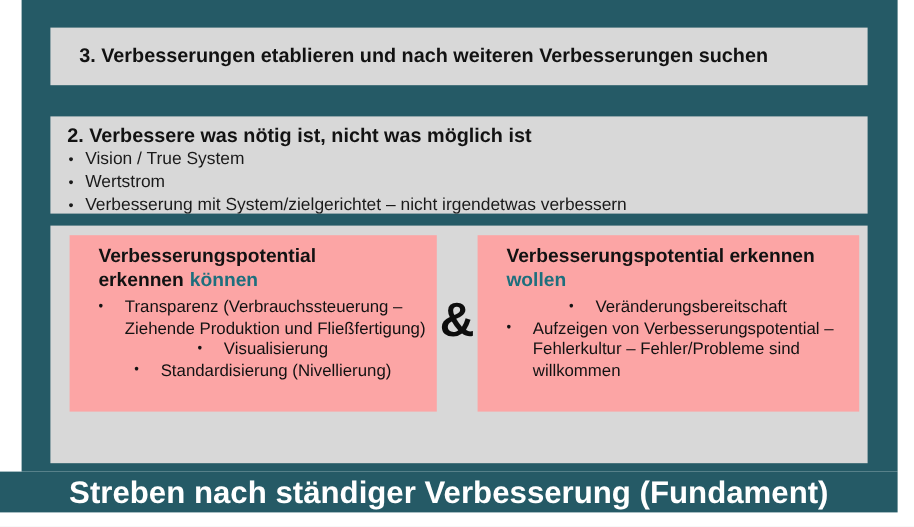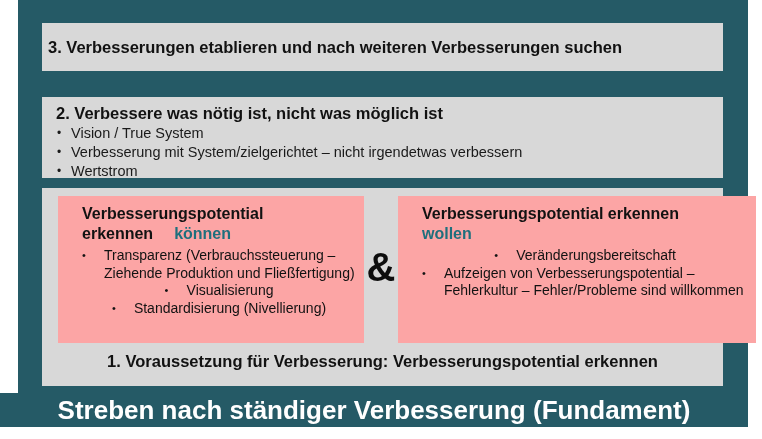--- a/index.html
+++ b/index.html
@@ -35,21 +35,21 @@
   .gray-box {
     position:absolute;
     left:42px; width:681px;
     background:#d8d8d8;
     color:#121212;
     box-sizing:border-box;
   }
   .box3 {
     top:23px; height:48px;
     display:flex; align-items:center;
-    padding-left:6px;
+    padding-left:24px;
     font-size:16.5px; font-weight:bold;
     white-space:nowrap;
   }
   .box2 {
     top:97px; height:81px;
     padding:6px 31px 4px 14px;
   }
   .box2 .bar-title {
     font-size:16.5px; font-weight:bold;
     line-height:21px;
@@ -70,29 +70,29 @@
   
   .white-box {
     position:absolute;
     top:8px; height:147px;
     background:#fca5a5;
     box-sizing:border-box;
     padding:8px 8px 0 24px;
     color:#121212;
   }
   .wbox-left  { left:16px;  width:306px; }
-  .wbox-right { left:356px; width:358px; }
+  .wbox-right { left:356px; width:318px; }
   .wb-title {
     font-size:16px; font-weight:bold;
     line-height:20px;
     margin-bottom:3px;
   }
   .wb-title .tline { display:block; }
   .accent { color:#1e6f7d; }
-  .tblack:not(:empty) { margin-right:21px; }
+  .tblack:not(:empty) { margin-right:5px; }
   .white-box .bullet-row {
     font-size:14px; line-height:17.5px;justify-content:center;
   }
   .white-box .dot { flex:0 0 10px; margin-right:12px; font-size:11px; line-height:17.5px; }
   
   .amp {
     position:absolute;
     left:318px; top:58px; width:42px;
     text-align:center;
     font-size:40px; font-weight:bold;
@@ -121,25 +121,25 @@
   </div>
 
   <div class="gray-box box2">
     <div class="bar-title">2. Verbessere was nötig ist, nicht was möglich ist</div>
     <div class="bullet-row">
       <span class="dot"></span>
       <span>Vision / True System</span>
     </div>
     <div class="bullet-row">
       <span class="dot"></span>
-      <span>Verbesserung mit System/zielgerichtet – nicht irgendetwas verbessern</span>
+      <span>Wertstrom</span>
     </div>
     <div class="bullet-row">
       <span class="dot"></span>
-      <span>Wertstrom</span>
+      <span>Verbesserung mit System/zielgerichtet – nicht irgendetwas verbessern</span>
     </div>
   </div>
 
   <div class="gray-box container1">
 
     <div class="white-box wbox-left">
       <div class="wb-title">
         <span class="tline">Verbesserungspotential</span>
         <span class="tline"><span class="tblack">erkennen</span><span class="accent">können</span></span>
       </div>
@@ -167,20 +167,19 @@
       <div class="bullet-row">
         <span class="dot"></span>
         <span>Veränderungsbereitschaft</span>
       </div>
       <div class="bullet-row">
         <span class="dot"></span>
         <span>Aufzeigen von Verbesserungspotential – Fehlerkultur – Fehler/Probleme sind willkommen</span>
       </div>
     </div>
 
-    <div class="caption1">1. Voraussetzung für Verbesserung: Verbesserungspotential erkennen</div>
   </div>
 
   <div class="footer-band">
     <span>Streben nach ständiger Verbesserung (Fundament)</span>
   </div>
 
 </div>
 
 </body></html>

